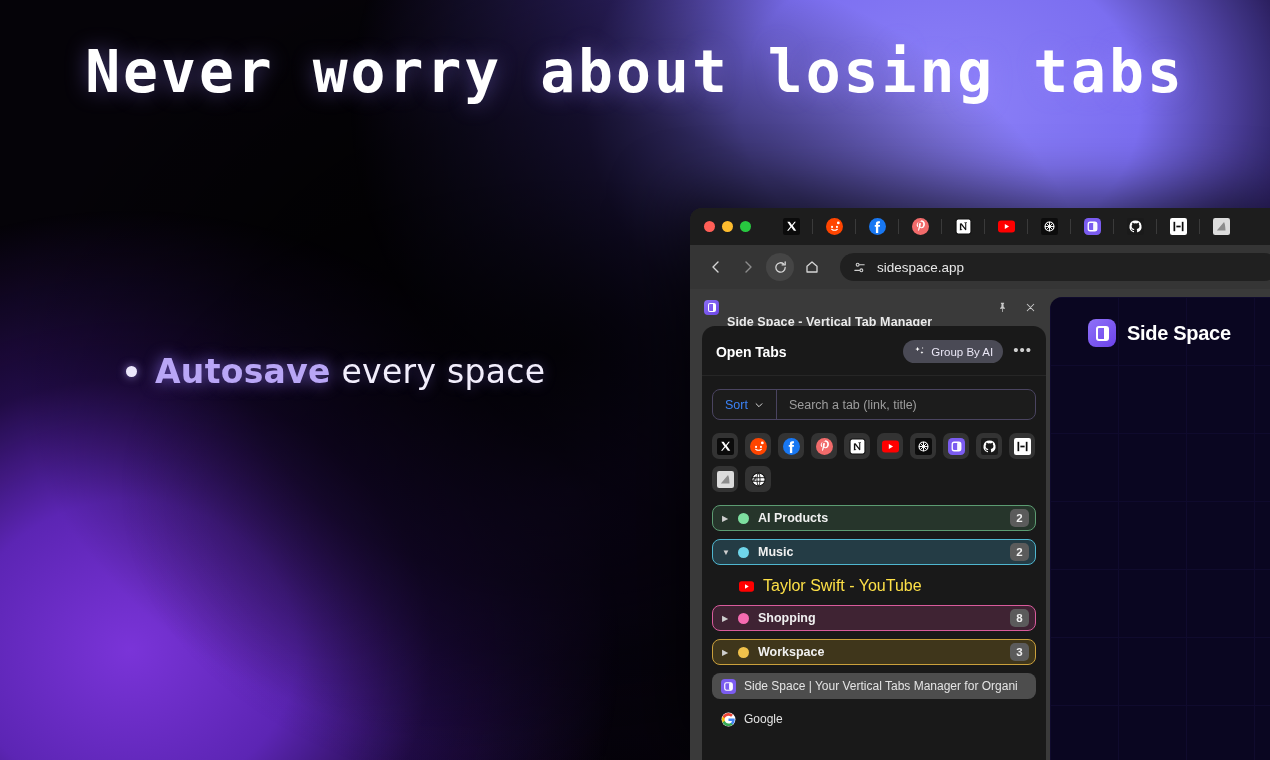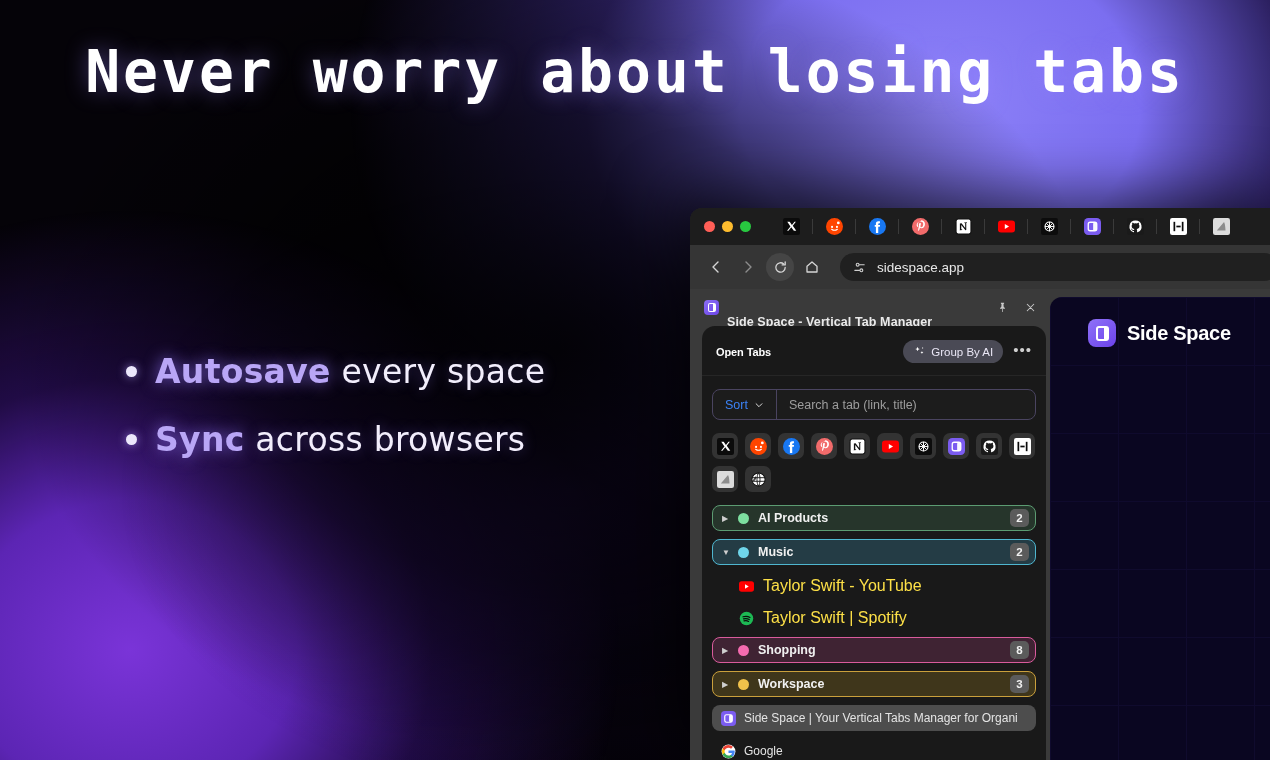--- a/index.html
+++ b/index.html
@@ -100,21 +100,21 @@
              display:flex; align-items:center; justify-content:center; flex:0 0 auto;}
   .sb-logo i { width:8px; height:9px; border:1.4px solid #fff; border-radius:2px;
                border-right-width:3.5px; display:block; }
   #sb-title { color:#eaeaea; font-size:12.5px; font-weight:bold; flex:1; white-space:nowrap; letter-spacing:0.1px;margin-top:28px;}
   .hicon { width:20px; height:20px; display:flex; align-items:center; justify-content:center; color:#c9c9c9; }
 
   #panel { flex:1; margin:0 4px 0 12px; background:#191919; border-radius:13px 13px 0 0;
            display:flex; flex-direction:column; overflow:hidden; }
   #panel-top { padding:14px 12px 12px 14px; display:flex; align-items:center; gap:8px;
                border-bottom:1px solid #262626; }
-  #open-tabs { color:#fff; font-size:11px; font-weight:bold; flex:1; letter-spacing:-0.1px;}
+  #open-tabs { color:#fff; font-size:14px; font-weight:bold; flex:1; letter-spacing:-0.1px;}
   #group-ai { background:#4a4a55; border-radius:13px; padding:5px 10px; display:flex;
               align-items:center; gap:5px; color:#e9e6f5; font-size:11.5px; }
   #dots { color:#cfcfcf; font-size:15px; letter-spacing:1px; padding:0 2px 5px 2px;}
 
   #search-row { margin:13px 10px 0 10px; display:flex; height:31px;
                 border:1px solid #4a4460; border-radius:8px; overflow:hidden; background:#1c1c1c;}
   #sort-btn { padding:0 12px; display:flex; align-items:center; gap:6px; color:#3b82f6;
               font-size:12.5px; border-right:1px solid #4a4460; }
   #search-in { flex:1; border:0; background:transparent; color:#cfcfcf; font-size:12.5px;
                padding:0 12px; outline:none; font-family:inherit;}
@@ -168,24 +168,20 @@
   <div class="glow glow-mid"></div>
   <div class="vignette"></div>
 </div>
 
 <div id="headline">Never worry about losing tabs</div>
 
 <div id="bullets">
   <div class="bullet-row">
     <span class="dot"></span>
     <span class="bl-text"><span class="hl">Autosave</span><span> every space</span></span>
-  </div>
-  <div class="bullet-row">
-    <span class="dot"></span>
-    <span class="bl-text"><span class="hl">Sync</span>&nbsp;<span>across browsers</span></span>
   </div>
 </div>
 
 <div id="browser">
 
   <div id="tabstrip">
     <div class="lights">
       <span class="lt r"></span>
       <span class="lt y"></span>
       <span class="lt g"></span>
@@ -460,29 +456,20 @@
             </div>
             <div class="child">
               <span class="child-fv">
                 <svg width="15" height="15" viewBox="0 0 20 14">
                   <rect width="20" height="14" rx="3.6" fill="#ff0000"></rect>
                   <path d="M8 4l5 3-5 3z" fill="#fff"></path>
                 </svg>
               </span>
               <span class="child-t">Taylor Swift - YouTube</span>
             </div>
-            <div class="child">
-              <span class="child-fv">
-                <svg width="15" height="15" viewBox="0 0 16 16">
-                  <circle cx="8" cy="8" r="7.2" fill="#1db954"></circle>
-                  <path d="M4.3 6.2c2.6-.8 5.3-.6 7.4.7M4.8 8.4c2.2-.6 4.4-.4 6.2.7M5.3 10.5c1.8-.5 3.5-.3 4.9.6" stroke="#0b0b0b" stroke-width="1.25" fill="none" stroke-linecap="round"></path>
-                </svg>
-              </span>
-              <span class="child-t">Taylor Swift | Spotify</span>
-            </div>
             <div class="grp" style="background: rgba(120, 50, 90, 0.4); border-color: rgb(217, 91, 156);">
               <span class="caret">▶</span>
               <span class="gdot" style="background:#f56bb0"></span>
               <span class="gname">Shopping</span>
               <span class="gcount">8</span>
             </div>
             <div class="grp" style="background: rgba(110, 90, 30, 0.45); border-color: rgb(202, 160, 60);">
               <span class="caret">▶</span>
               <span class="gdot" style="background:#f0c14b"></span>
               <span class="gname">Workspace</span>

